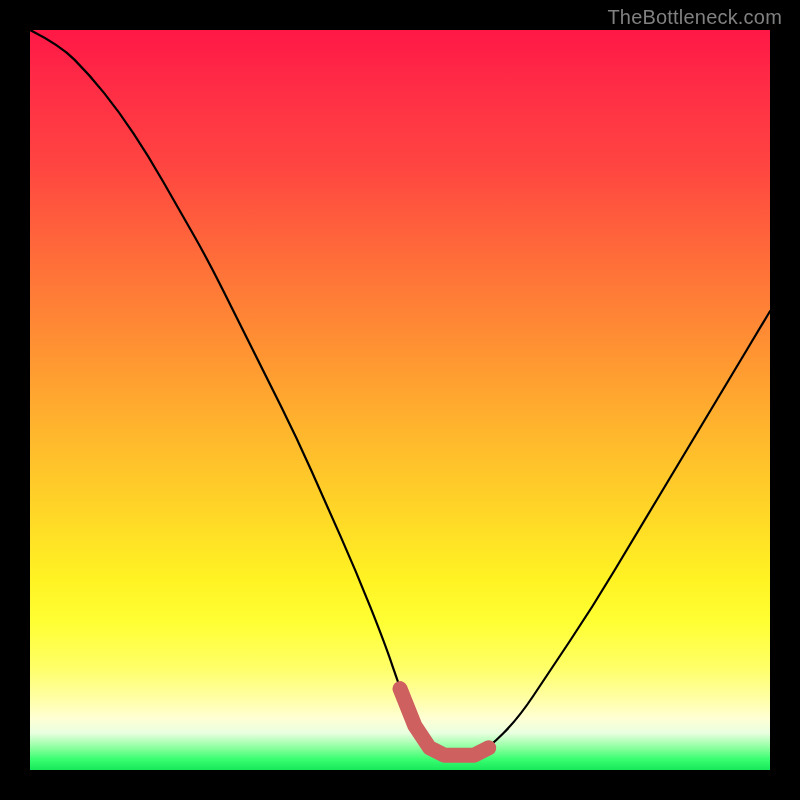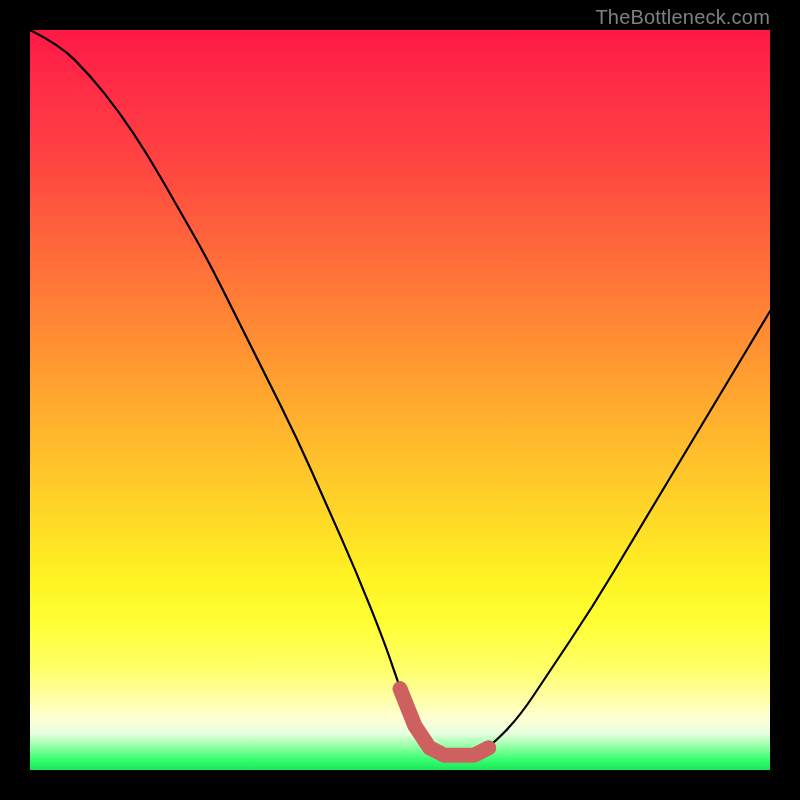--- a/index.html
+++ b/index.html
@@ -44,21 +44,21 @@
       #ffffd4 93%,
       #e9ffe0 95%,
       #8cff9f 97%,
       #3bff72 98.5%,
       #17e85a 100%
     );
   }
   .watermark {
     position: absolute;
     top: 6px;
-    right: 30px;
+    right: 18px;
     color: #808080;
     font-size: 20px;
     font-weight: 400;
     letter-spacing: 0.2px;
     user-select: none;
   }
   svg.chart-svg {
     position: absolute;
     inset: 0;
     width: 100%;

